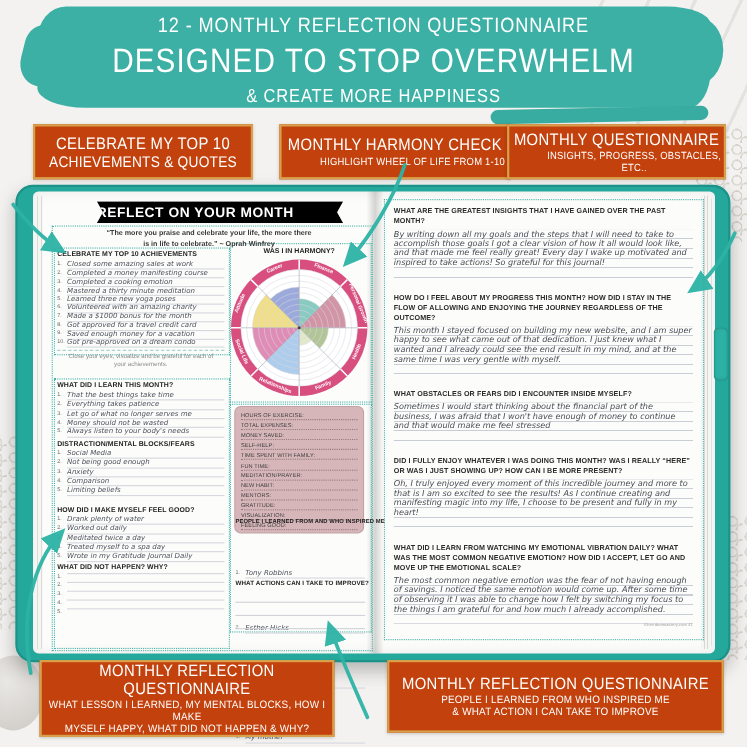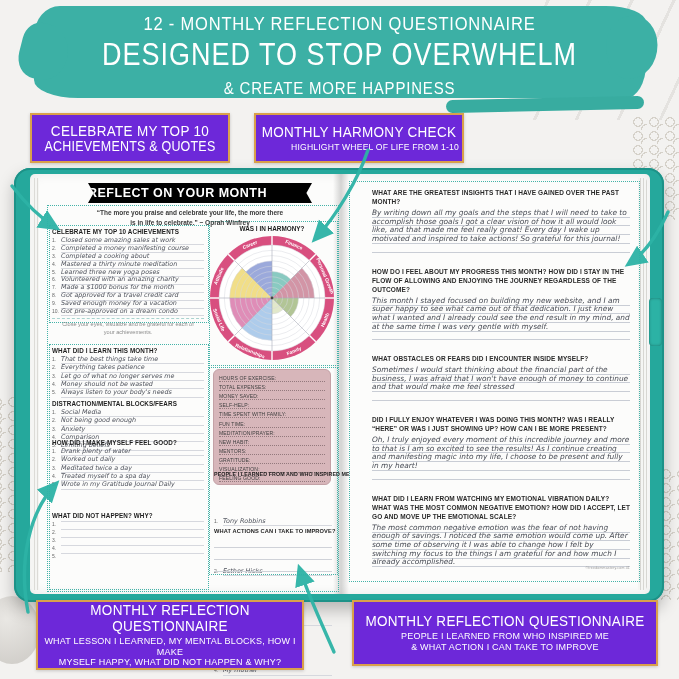--- a/index.html
+++ b/index.html
@@ -26,21 +26,21 @@
   .brush:after{content:"";position:absolute;right:-12px;top:10px;width:52px;height:62px;background:#3cb0a5;
     border-radius:55% 45% 60% 40%;transform:rotate(-10deg);}
   .streak-top{position:absolute;left:446px;top:98px;width:198px;height:13px;border-radius:8px;
     background:#38aca0;transform:rotate(-1.2deg);}
   .header-text{position:absolute;left:0;top:13px;width:679px;text-align:center;color:#fff;z-index:2;}
   .condensed{transform:scaleY(1.14);transform-origin:top center;}
   .h-line1{font-size:16.5px;letter-spacing:.8px;font-weight:400;}
   .h-line2{font-size:27px;letter-spacing:1px;font-weight:400;margin-top:3px;}
   .h-line3{font-size:15px;letter-spacing:.8px;font-weight:400;margin-top:4px;}
   
-  .tbox,.bbox{position:absolute;background:#6d28d9;border:2px solid #d9a04b;color:#fff;text-align:center;
+  .tbox,.bbox{position:absolute;background:#c2410c;border:2px solid #d9a04b;color:#fff;text-align:center;
     box-shadow:0 1px 3px rgba(0,0,0,.18);z-index:4;}
   .tbox{top:113px;height:46px;display:flex;flex-direction:column;justify-content:center;}
   .tbox1{left:30px;width:196px;}
   .tbox2{left:254px;width:206px;}
   .tbox3{left:461px;width:195px;}
   .t-big{font-size:13.5px;letter-spacing:.3px;transform:scaleY(1.12);}
   .t-big2{font-size:12.5px;letter-spacing:.2px;transform:scaleY(1.12);margin-top:2px;}
   .t-small{font-size:8.6px;letter-spacing:.2px;margin-top:3px;transform:scaleY(1.1);margin-left:32px;}
   
   .cover{position:absolute;left:14px;top:168px;width:650px;height:434px;background:#25a89c;border-radius:16px;
@@ -76,21 +76,21 @@
   .harmony-title{position:absolute;left:210px;top:225px;width:124px;text-align:center;font-size:6.4px;
     font-weight:700;color:#1d1d1d;z-index:4;}
   #wheel{position:absolute;left:208px;top:234px;z-index:4;}
   .stats{position:absolute;left:213px;top:369px;width:118px;background:#d7b6ba;border:1px solid #c3a1a6;
     border-radius:6px;padding:3px 5px 2px 5px;z-index:4;box-sizing:border-box;}
   .stat-row{display:flex;height:8.1px;align-items:flex-end;border-bottom:1px dotted #93797d;
     font-size:5.1px;color:#3f3f3f;letter-spacing:.1px;}
   .aline{height:11px;border-bottom:1px solid #cfd2d8;}
   
   #questions{position:absolute;left:358px;top:188px;width:272px;z-index:4;}
-  .qblock{margin-bottom:14px;margin-left:14px;}
+  .qblock{margin-bottom:14px;}
   .qtext{font-size:6.5px;font-weight:700;color:#2b2b2b;line-height:9px;letter-spacing:.1px;margin-bottom:3px;}
   .answer{font-size:7.4px;line-height:8.7px;color:#474b54;
     background:repeating-linear-gradient(to bottom,transparent 0,transparent 7.7px,#c9cdd5 7.7px,#c9cdd5 8.7px);}
   .pg-footer{position:absolute;left:430px;top:566px;width:200px;text-align:right;font-size:3.5px;
     color:#9a9a9a;z-index:4;letter-spacing:.2px;}
   
   .arrows{position:absolute;left:0;top:0;z-index:6;pointer-events:none;}
   
   .bbox{display:flex;flex-direction:column;justify-content:center;}
   .bbox1{left:36px;top:600px;width:264px;height:66px;}
@@ -118,20 +118,24 @@
   </div>
 
   <div class="tbox tbox1">
     <div class="t-big">CELEBRATE MY TOP 10</div>
     <div class="t-big2">ACHIEVEMENTS &amp; QUOTES</div>
   </div>
   <div class="tbox tbox2">
     <div class="t-big">MONTHLY HARMONY CHECK</div>
     <div class="t-small">HIGHLIGHT WHEEL OF LIFE FROM 1-10</div>
   </div>
+  <div class="tbox tbox3">
+    <div class="t-big">MONTHLY QUESTIONNAIRE</div>
+    <div class="t-small">INSIGHTS, PROGRESS, OBSTACLES, ETC..</div>
+  </div>
 
   <div class="cover"></div>
   <div class="pages"></div>
   <div class="page-edge-l"></div>
   <div class="page-edge-r"></div>
   <div class="gutter"></div>
   <div class="pen-loop"></div>
 
   <div class="dbox" style="left:47px;top:205px;width:290px;height:385px;"></div>
   <div class="dbox" style="left:49px;top:225px;width:158px;height:96px;"></div>
@@ -152,21 +156,21 @@
         <div class="lrow">
           <span class="num">1.</span>
           <span class="txt hand">Closed some amazing sales at work</span>
         </div>
         <div class="lrow">
           <span class="num">2.</span>
           <span class="txt hand">Completed a money manifesting course</span>
         </div>
         <div class="lrow">
           <span class="num">3.</span>
-          <span class="txt hand">Completed a cooking about</span>
+          <span class="txt hand">Completed a cooking emotion</span>
         </div>
         <div class="lrow">
           <span class="num">4.</span>
           <span class="txt hand">Mastered a thirty minute meditation</span>
         </div>
         <div class="lrow">
           <span class="num">5.</span>
           <span class="txt hand">Learned three new yoga poses</span>
         </div>
         <div class="lrow">
@@ -242,21 +246,21 @@
           <span class="num">4.</span>
           <span class="txt hand">Comparison</span>
         </div>
         <div class="lrow">
           <span class="num">5.</span>
           <span class="txt hand">Limiting beliefs</span>
         </div>
       </div>
   </div>
 
-  <div class="sec sp8" style="left:52px;top:439px;width:152px;">
+  <div class="sec sp8" style="left:52px;top:460px;width:152px;">
     <h4>HOW DID I MAKE MYSELF FEEL GOOD?</h4>
     <div id="feel-list">
         <div class="lrow">
           <span class="num">1.</span>
           <span class="txt hand">Drank plenty of water</span>
         </div>
         <div class="lrow">
           <span class="num">2.</span>
           <span class="txt hand">Worked out daily</span>
         </div>

